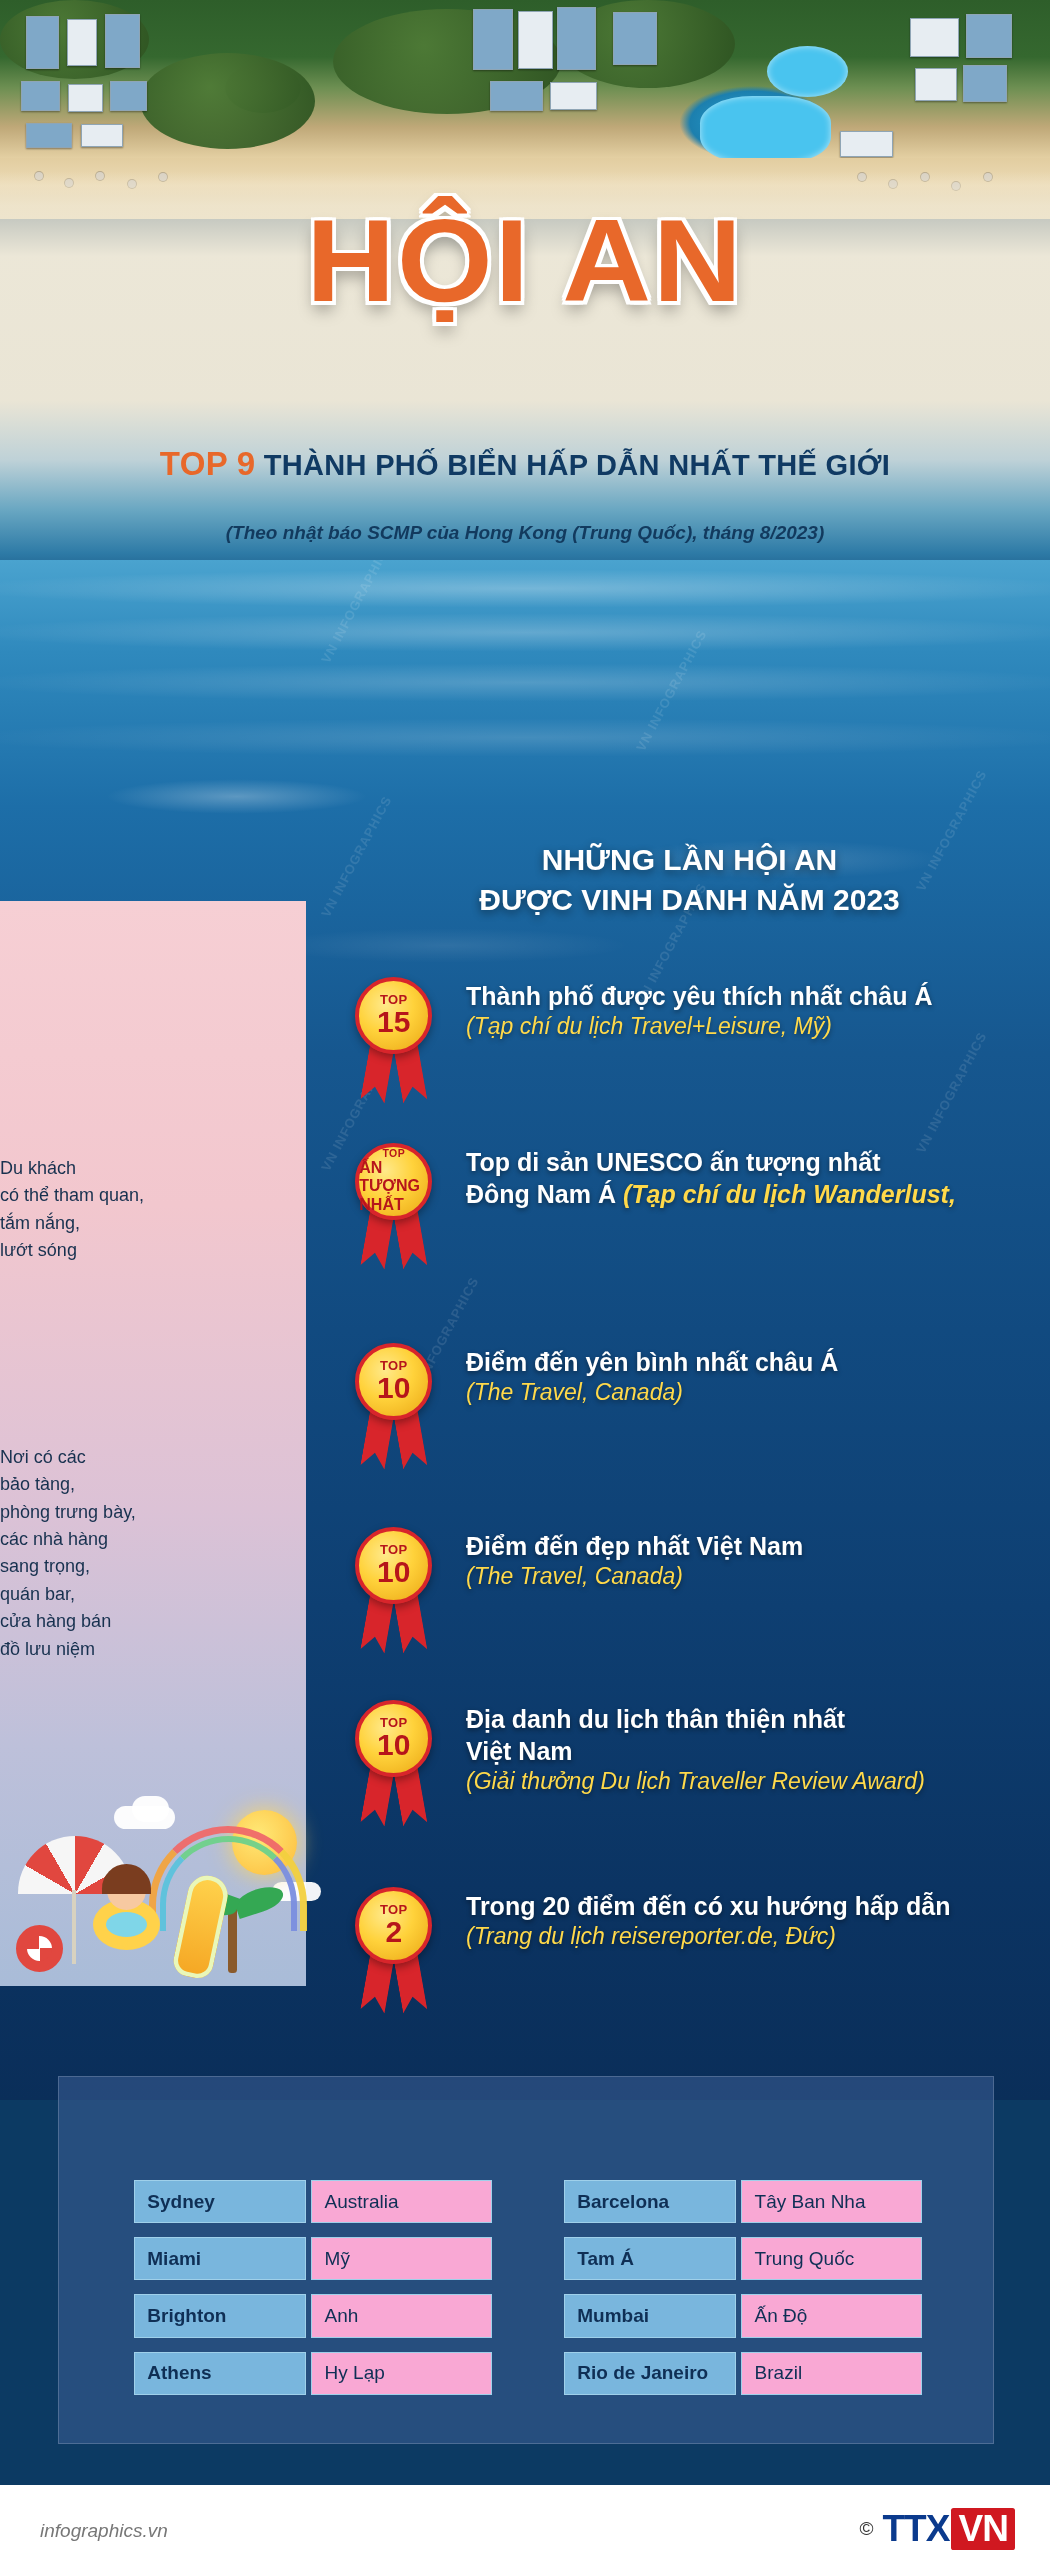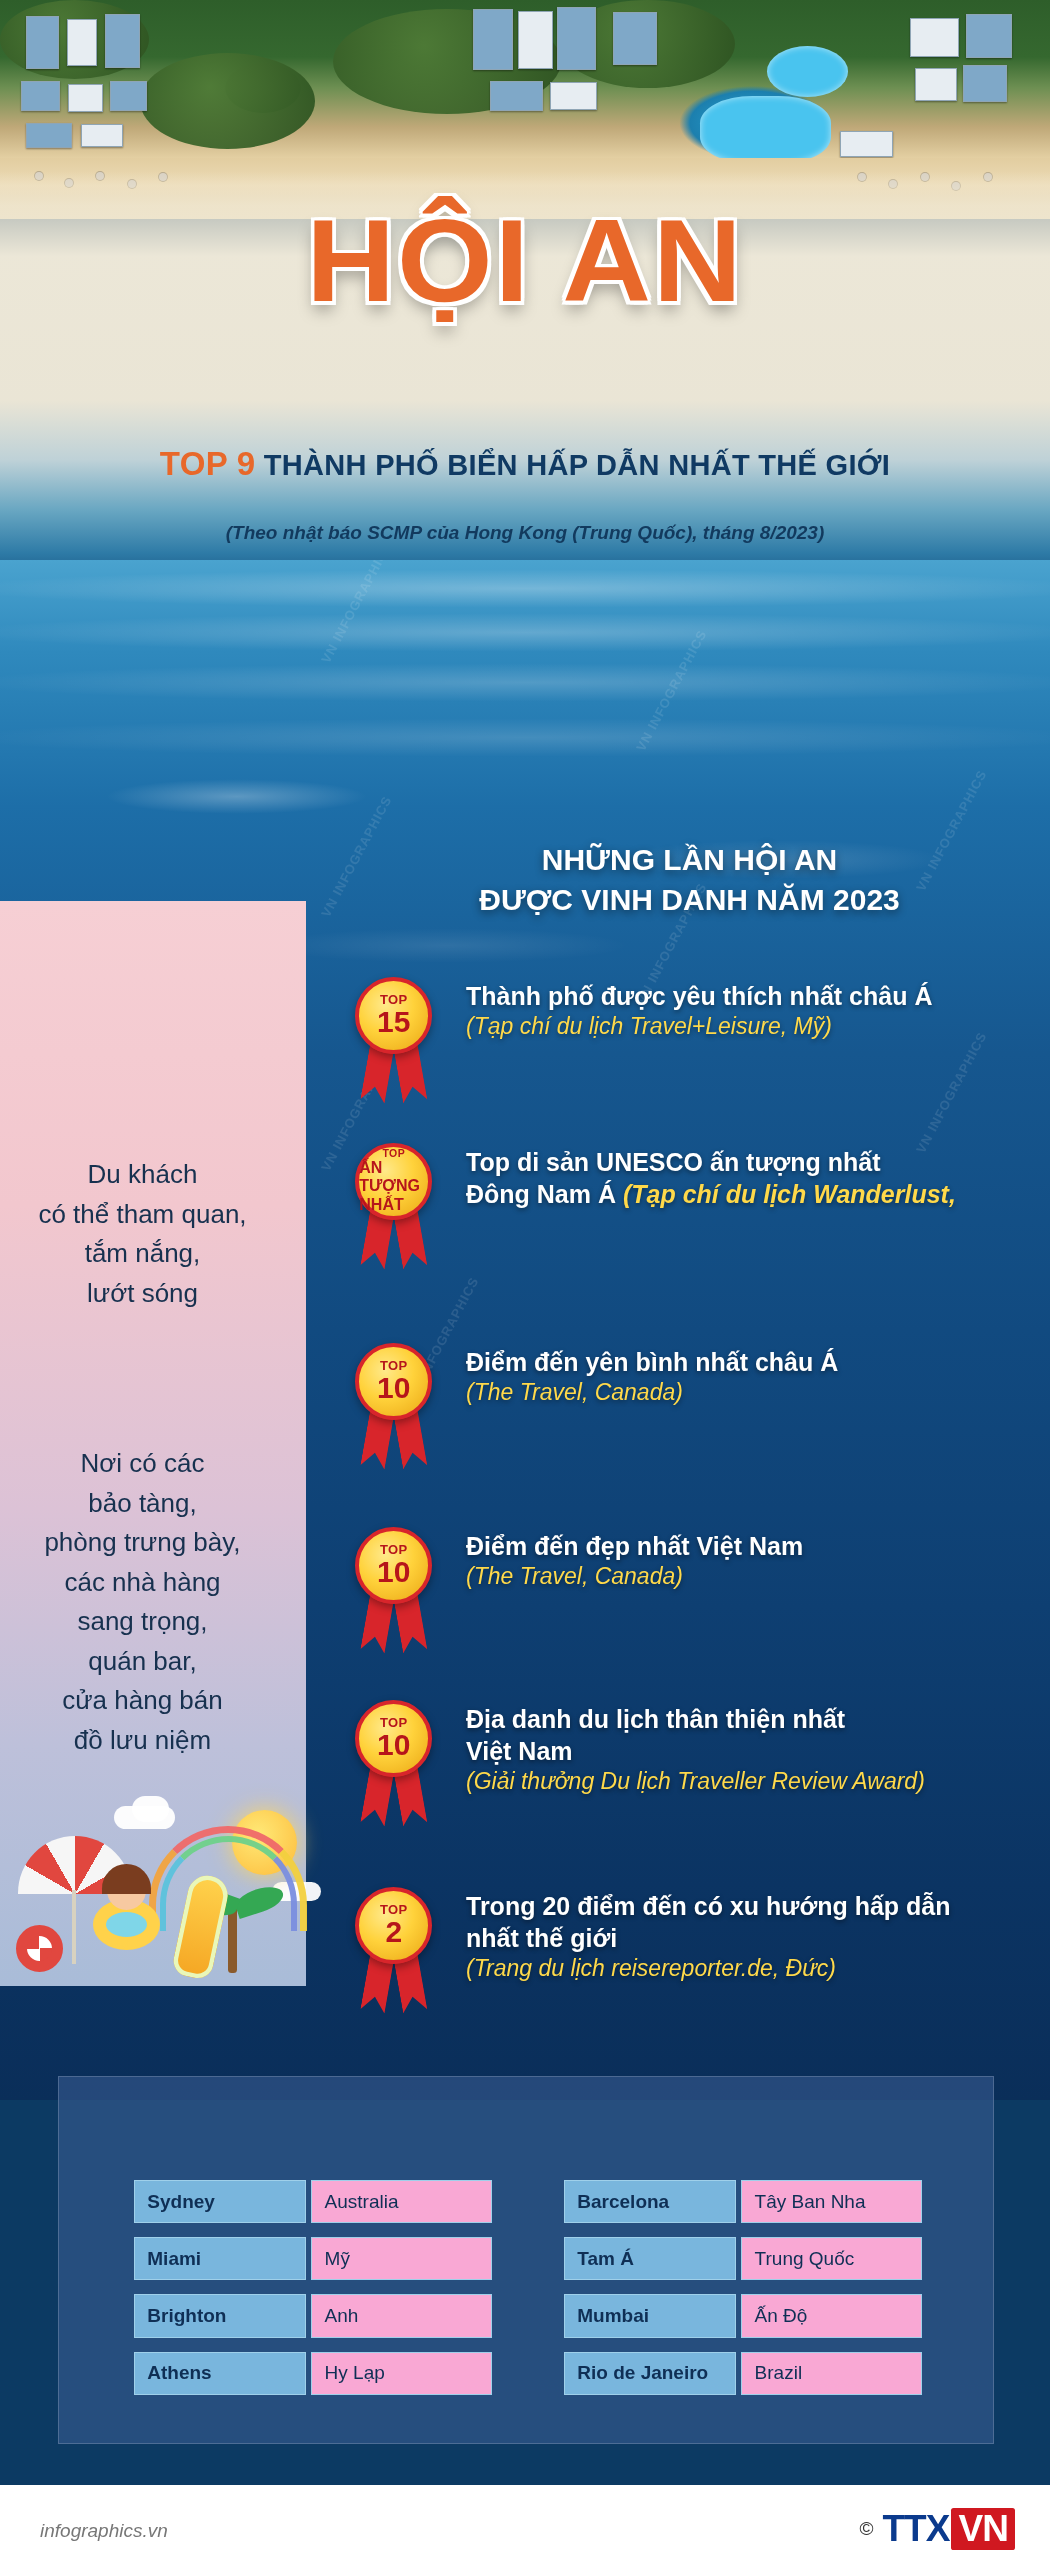--- a/index.html
+++ b/index.html
@@ -113,22 +113,22 @@
     font-size: 13px; font-weight: bold; letter-spacing: 0.9px;
     transform: rotate(-62deg); white-space: nowrap; pointer-events: none;
   }
 
   
   .left-panel {
     position: absolute; left: 0; top: 901px; width: 306px; height: 1085px;
     background: linear-gradient(180deg,#f6cfd4 0%, #f2c7ce 28%, #dcc2d6 56%, #bdc0da 78%, #a9bcd8 100%);
   }
   .left-panel .txt {
-    position: absolute; left: 0; width: 285px; text-align: center;
-    color: #17314f; font-size: 26px; line-height: 1.52; font-weight: 500;
+    position: absolute; left: 0; width: 285px; text-align: left;
+    color: #17314f; font-size: 18px; line-height: 1.52; font-weight: 500;
   }
   .left-panel .txt.p1 { top: 254px; }
   .left-panel .txt.p2 { top: 543px; }
 
   
   .beach-ill { position: absolute; left: 8.8px; top: 893px; width: 298px; height: 201px; }
   .sun { position:absolute; left: 223px; top: 15.8px; width: 65px; height: 65px; border-radius: 50%;
          background: radial-gradient(circle at 40% 38%, #ffe977, #fdbb3a); box-shadow: 0 0 23px rgba(255,215,90,.9); }
   .rainbow { position:absolute; left: 140px; top: 31.5px; width: 158px; height: 105px; border-radius: 158px 158px 0 0;
              border-top: 7px solid #f06a6a; border-left: 7px solid #f3a43f; border-right: 7px solid #f3d03f;
@@ -433,21 +433,20 @@
     <div class="medal">
       <div class="ribbon-l"></div>
         <div class="ribbon-r"></div>
       <div class="disc">
         <div class="k">TOP</div>
         <div class="n">2</div>
       </div>
     </div>
     <div class="award-text">
       <div class="main">Trong 20 điểm đến có xu hướng hấp dẫn</div>
-      <div class="main">nhất thế giới</div>
       <div class="sub">(Trang du lịch reisereporter.de, Đức)</div>
     </div>
   </div>
 
   <div class="cities-panel">
     <div class="cities-grid">
       <div class="city-row">
         <div class="city-name">Sydney</div>
         <div class="city-country">Australia</div>
       </div>

